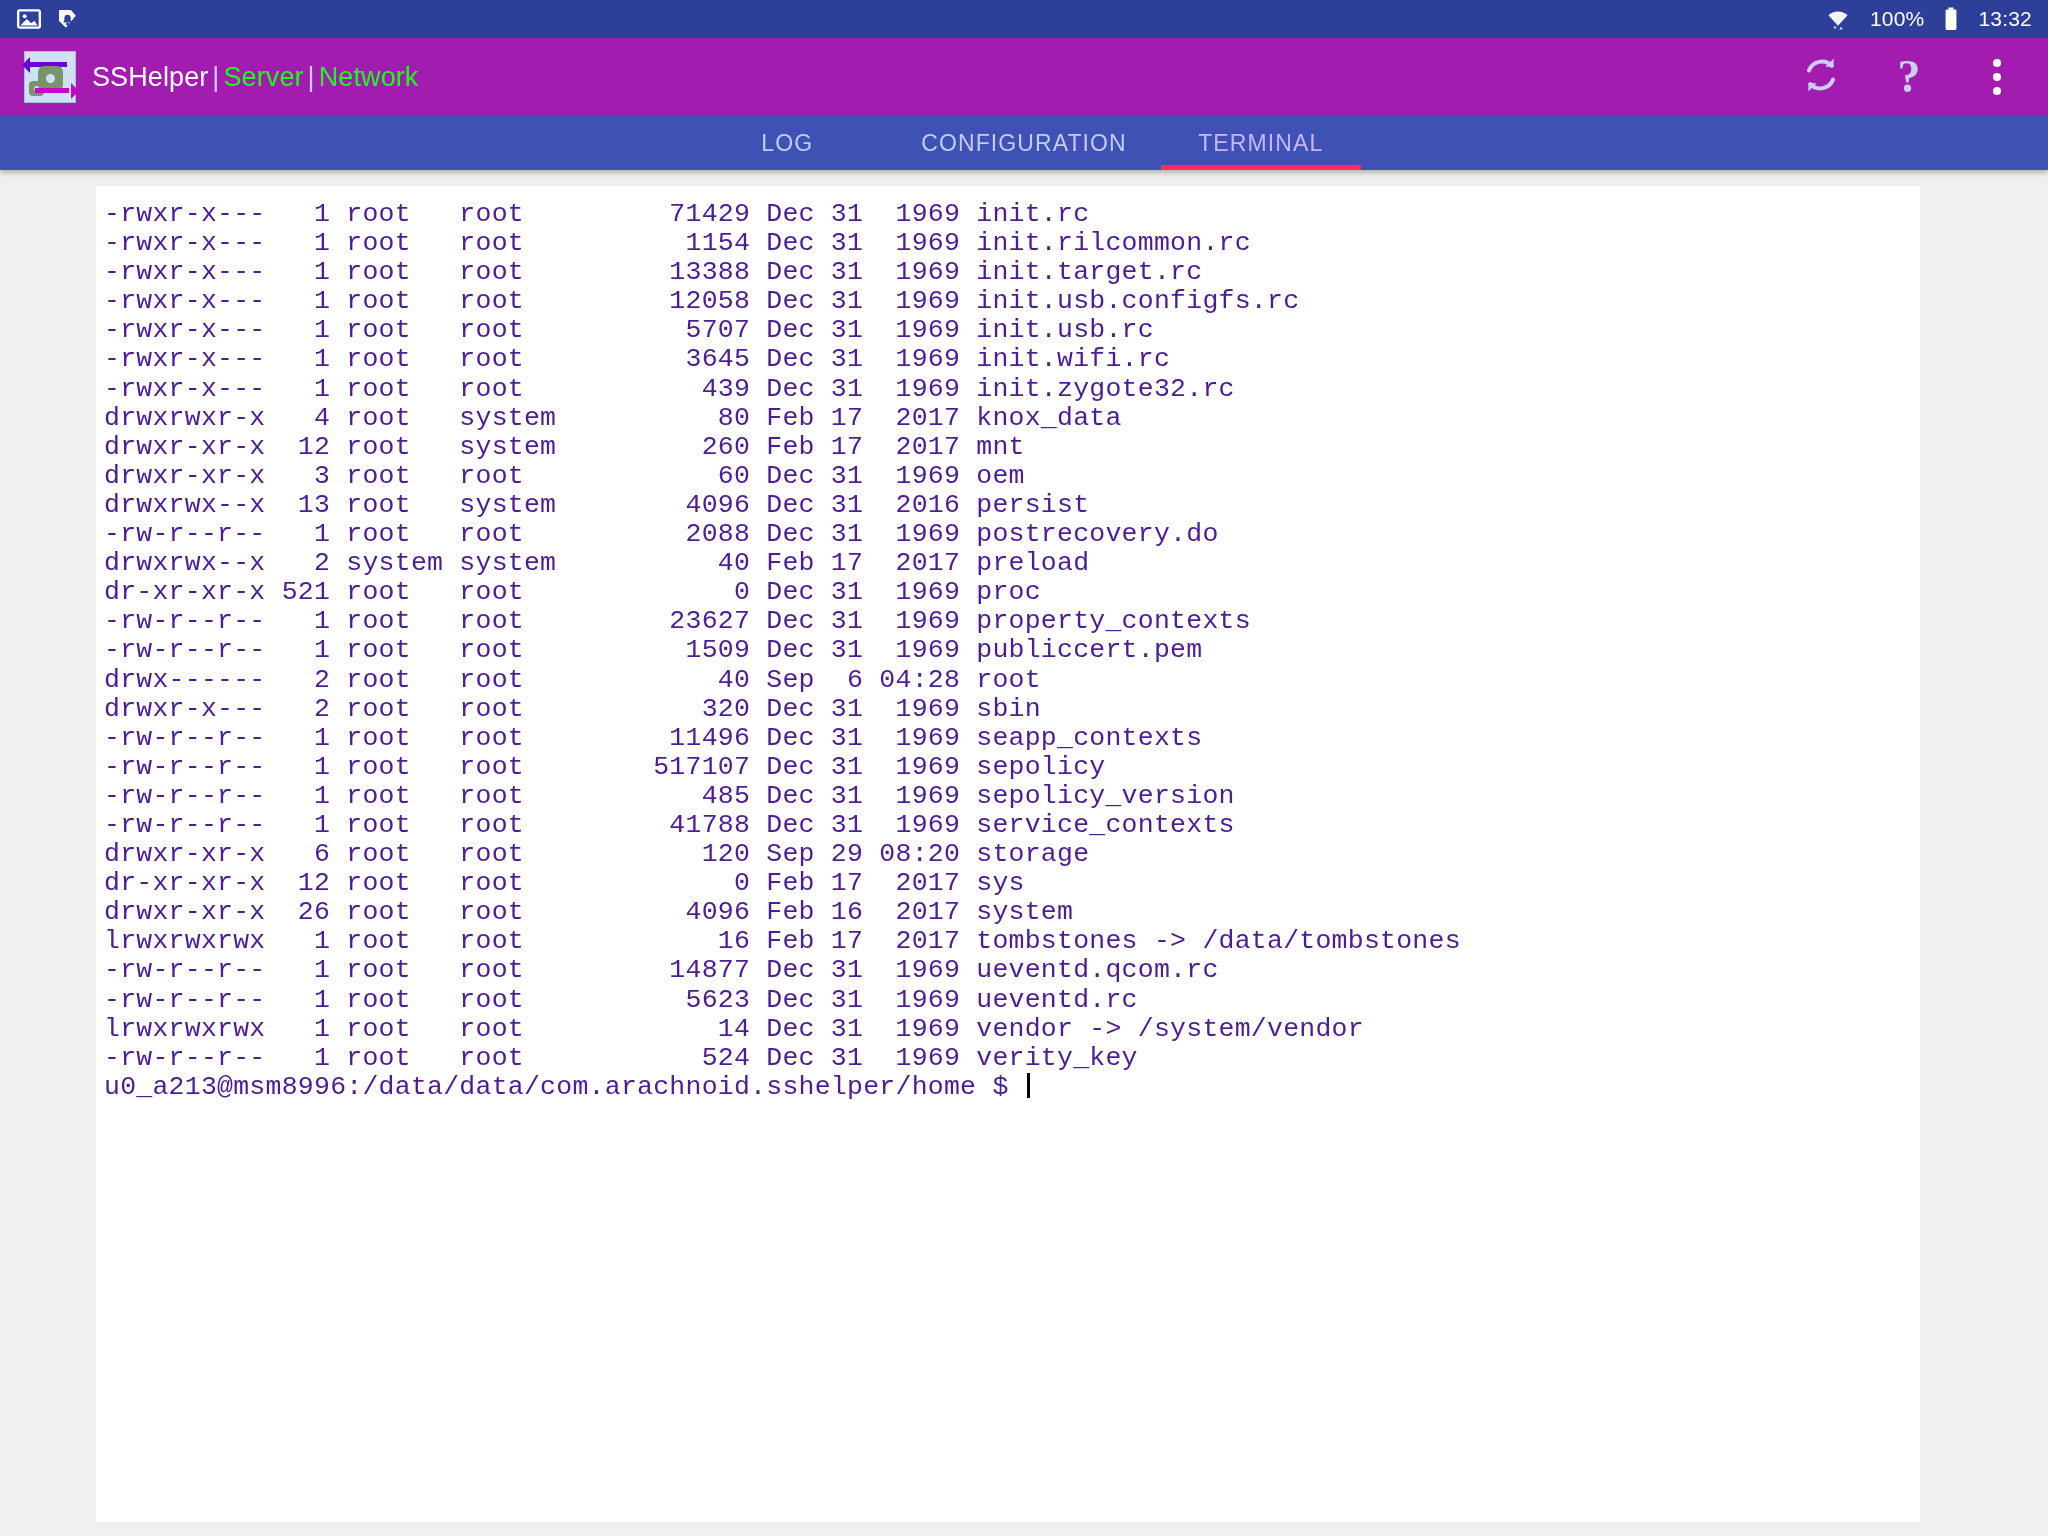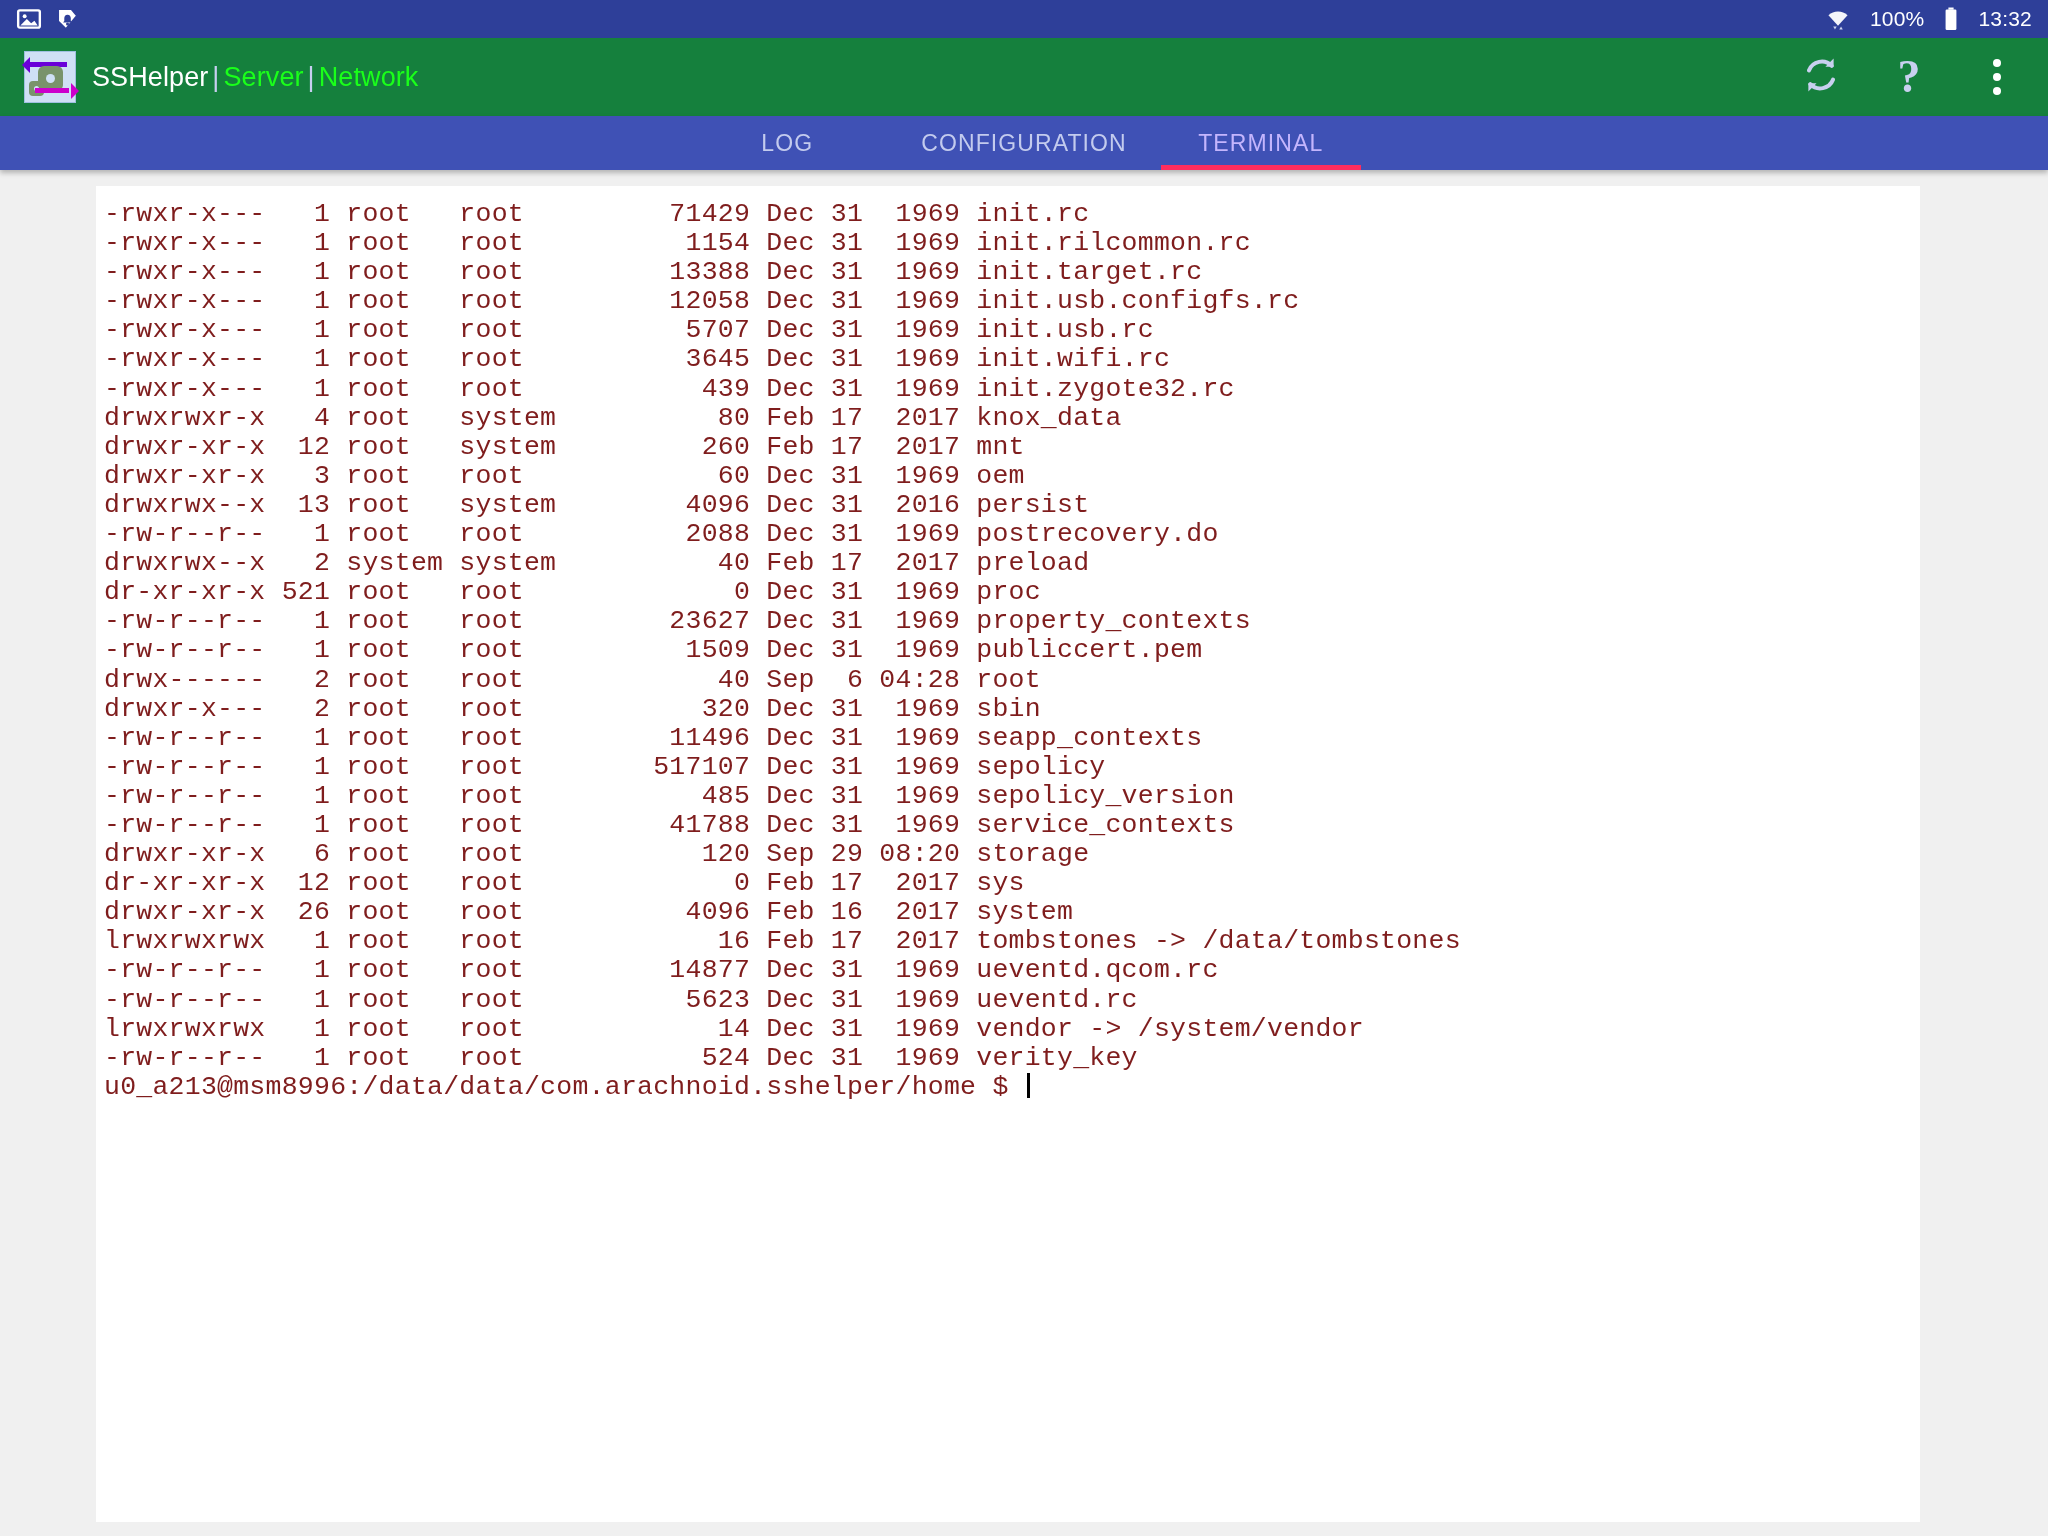--- a/index.html
+++ b/index.html
@@ -29,21 +29,21 @@
     gap: 19px;
     font-size: 21px;
     font-weight: 400;
     letter-spacing: 0.2px;
   }
   .sb-icon { display: inline-block; line-height: 0; }
 
   
   .appbar {
     height: 78px;
-    background: #15803d;
+    background: #a21caf;
     display: flex;
     align-items: center;
     padding: 0 22px 0 24px;
   }
   .brand { display: flex; align-items: center; gap: 16px; }
   .app-logo {
     width: 52px; height: 52px;
     background: #cfe0f5;
     border: 1px solid #9fc0e0;
     position: relative;
@@ -146,21 +146,21 @@
     width: 1824px;
     bottom: 14px;
     background: #ffffff;
     overflow: hidden;
     padding: 14px 0 0 8px;
   }
   .term-line {
     font-family: "Liberation Mono", "DejaVu Sans Mono", monospace;
     font-size: 26.5px;
     line-height: 29.1px;
-    color: #7f1d1d;
+    color: #4c1d95;
     white-space: pre;
     letter-spacing: 0.25px;
   }
   .cursor {
     display: inline-block;
     width: 3px;
     height: 25px;
     background: #000;
     vertical-align: -4px;
     margin-left: 2px;

